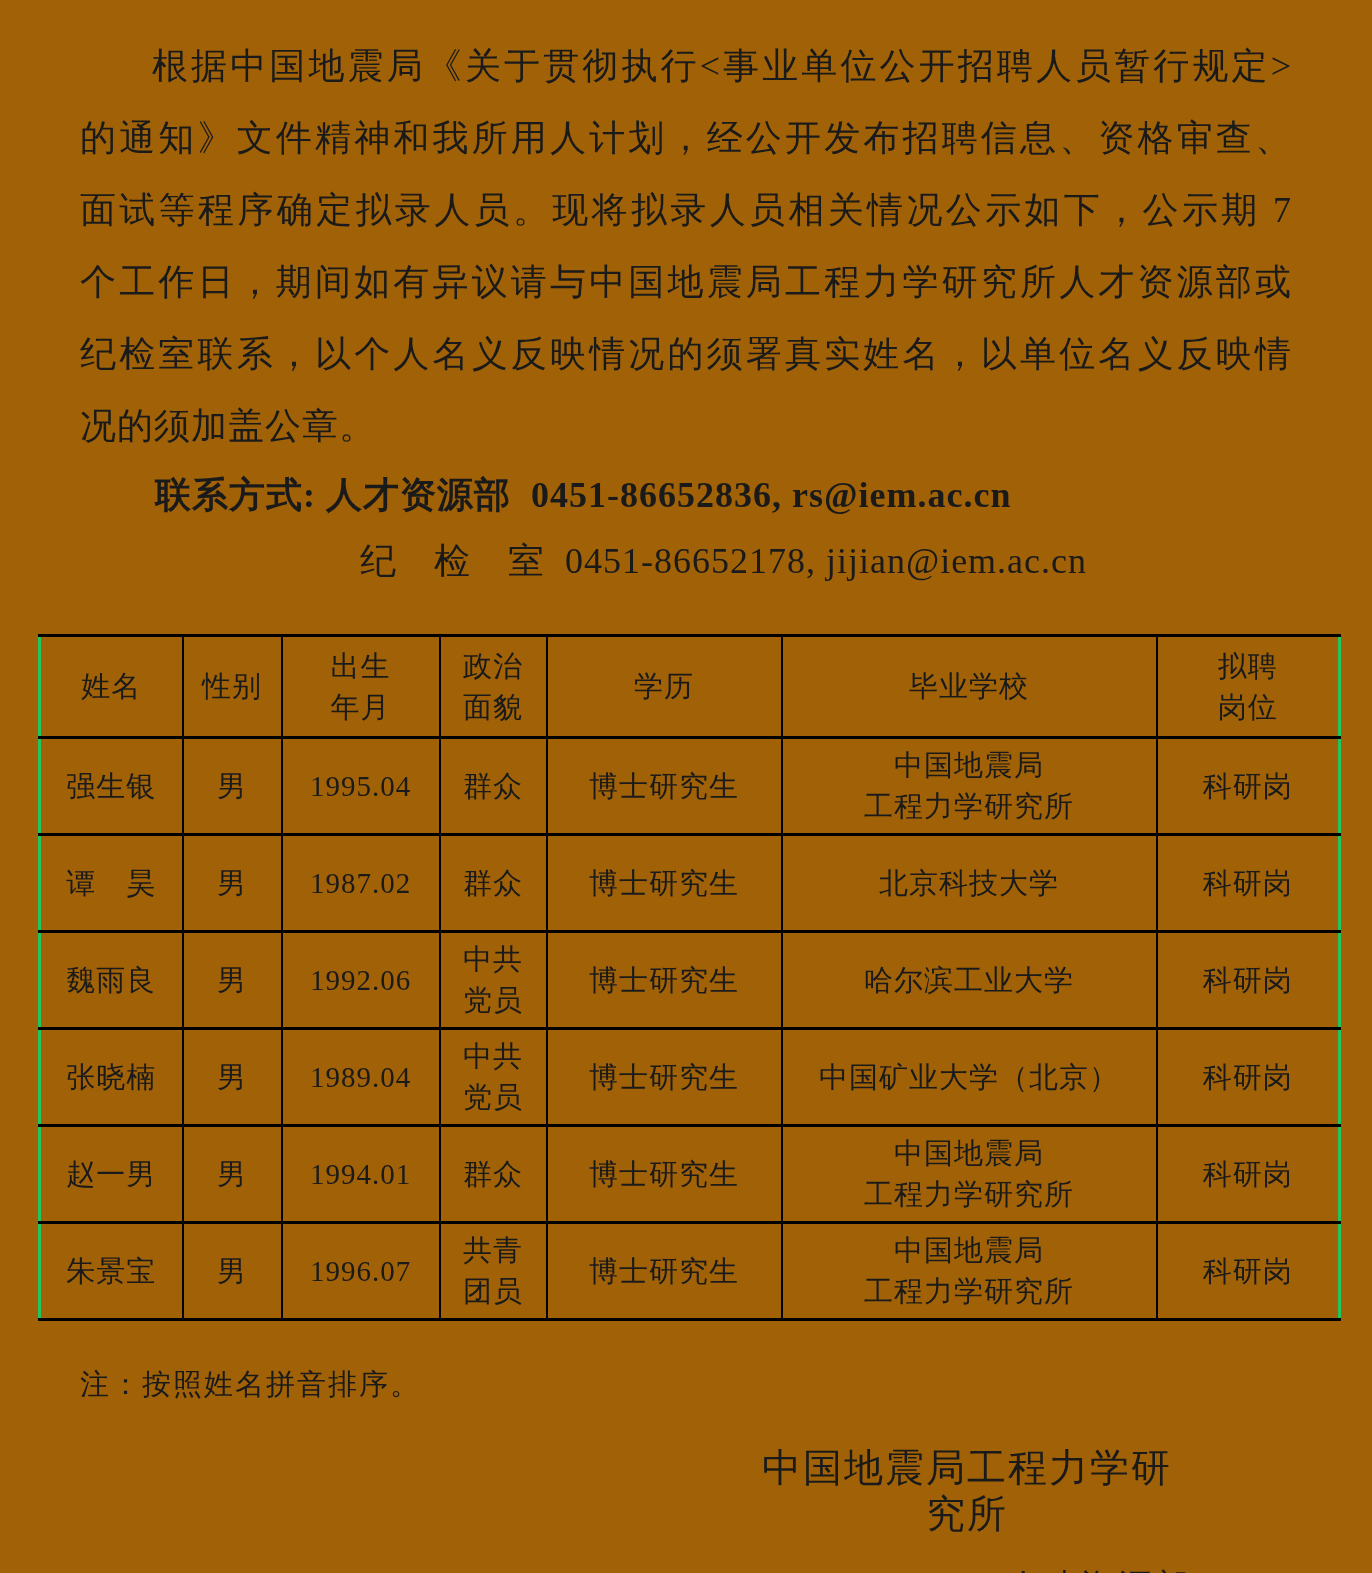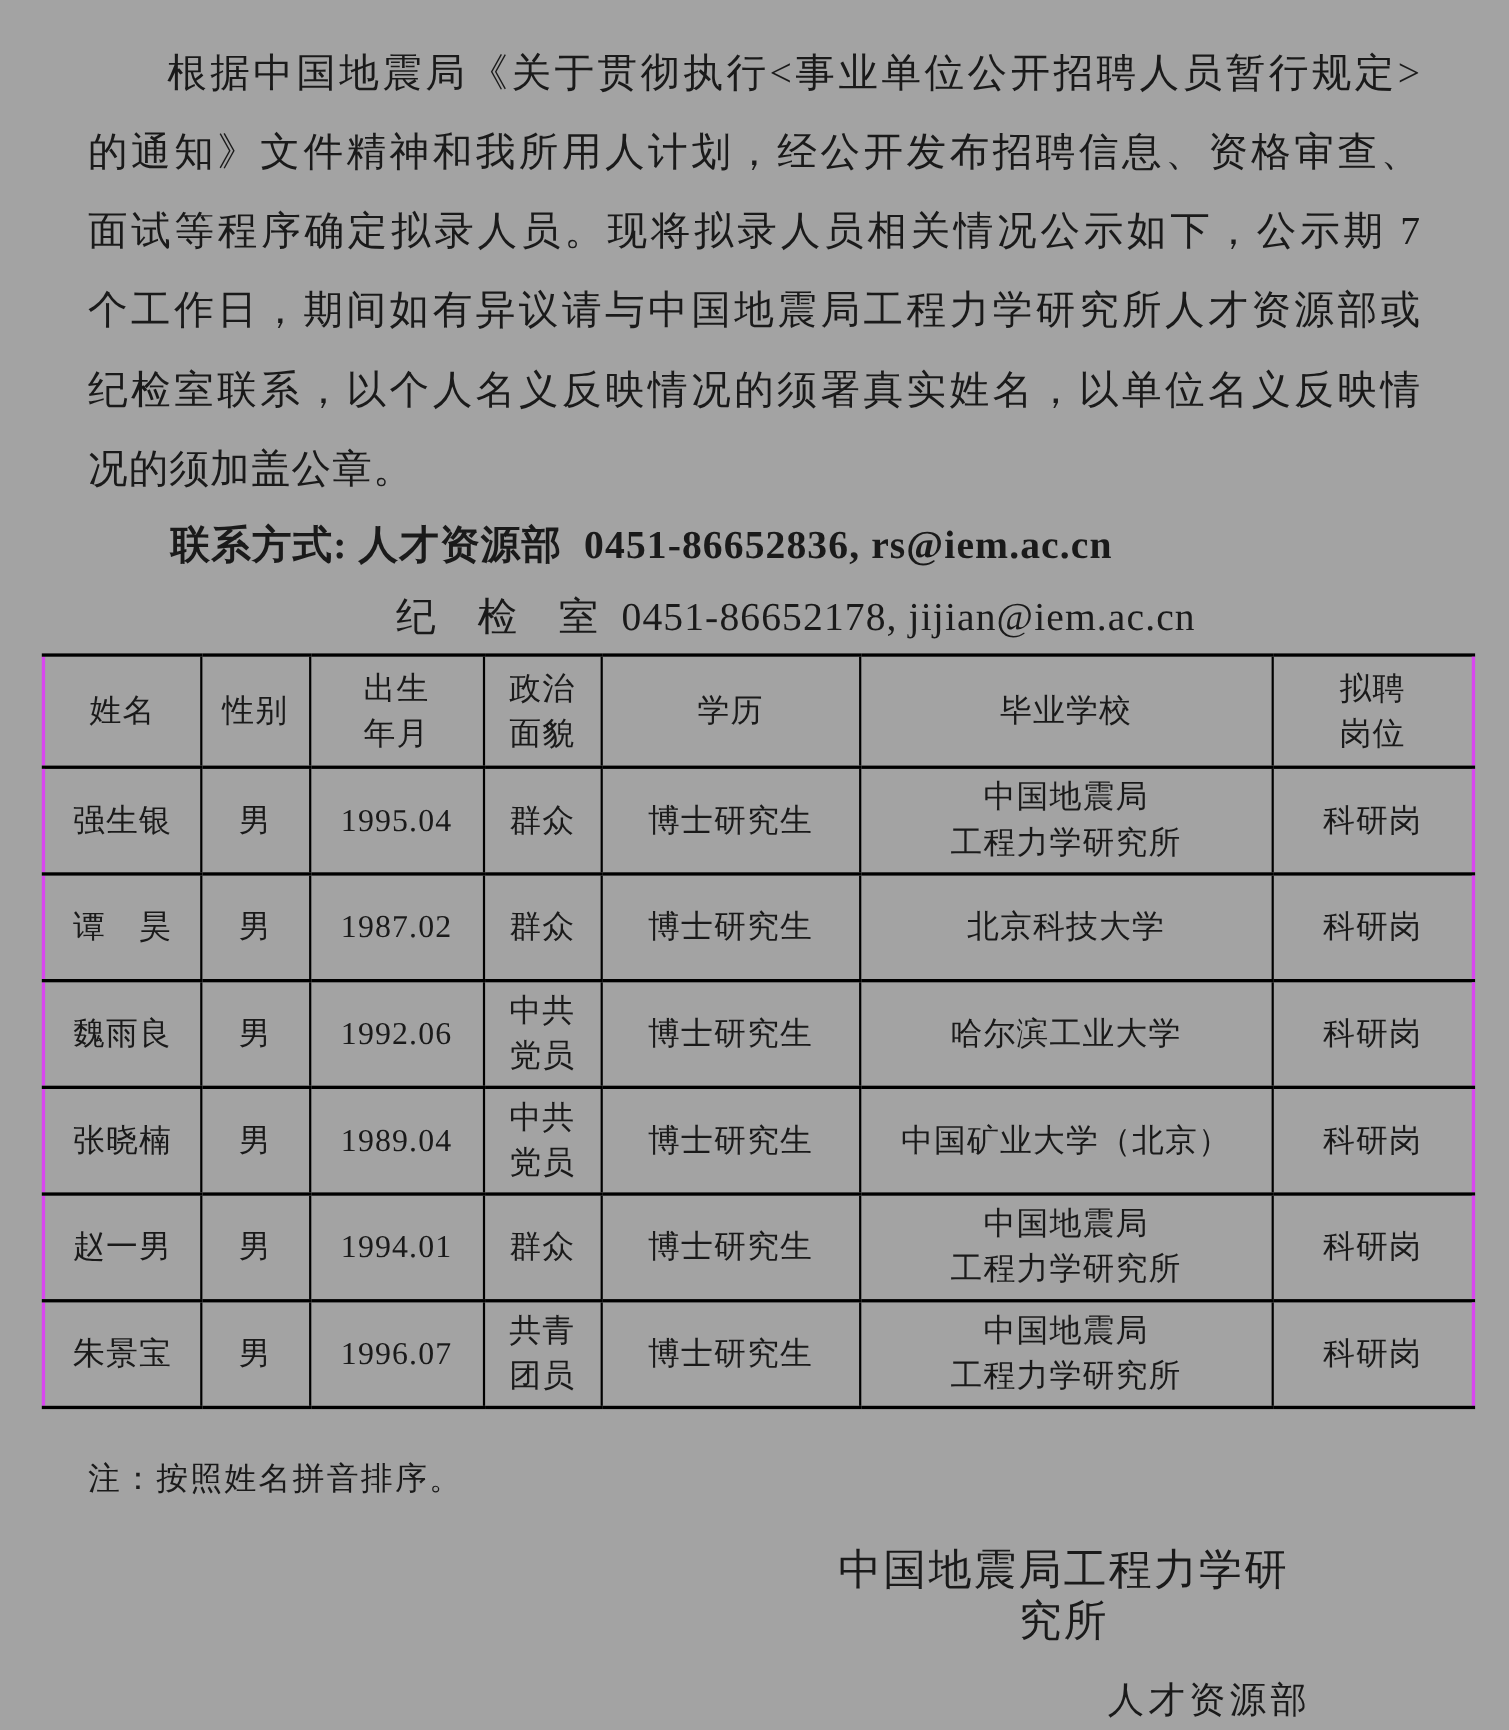--- a/index.html
+++ b/index.html
@@ -6,21 +6,21 @@
     margin: 0;
     padding: 0;
     background: #ffffff;
     color: #1a1a1a;
     font-family: "Liberation Serif", "DejaVu Serif", serif;
   }
   .page {
     position: relative;
     width: 1372px;
     height: 1573px;
-    background: #a3a3a3;
+    background: #a16207;
     overflow: hidden;
   }
   .text-block {
     margin: 0 80px;
     padding-top: 30px;
     width: 1212px;
   }
   .para-line {
     font-size: 36px;
     line-height: 72px;
@@ -43,21 +43,22 @@
     white-space: pre;
   }
   .contact-line.first { padding-left: 75px; font-weight: bold; }
   .contact-line.second { padding-left: 280px; }
 
   table.roster {
     border-collapse: collapse;
     table-layout: fixed;
     margin-left: 38px;
     width: 1300px;
-    border: 3px solid #d946ef;
+    border: 3px solid #22c55e;
+    margin-top: 40px;
   }
   table.roster th, table.roster td {
     border-left: 2px solid #000;
     border-right: 2px solid #000;
     border-top: 3px solid #000;
     border-bottom: 3px solid #000;
     text-align: center;
     vertical-align: middle;
     font-weight: normal;
     font-size: 29px;

